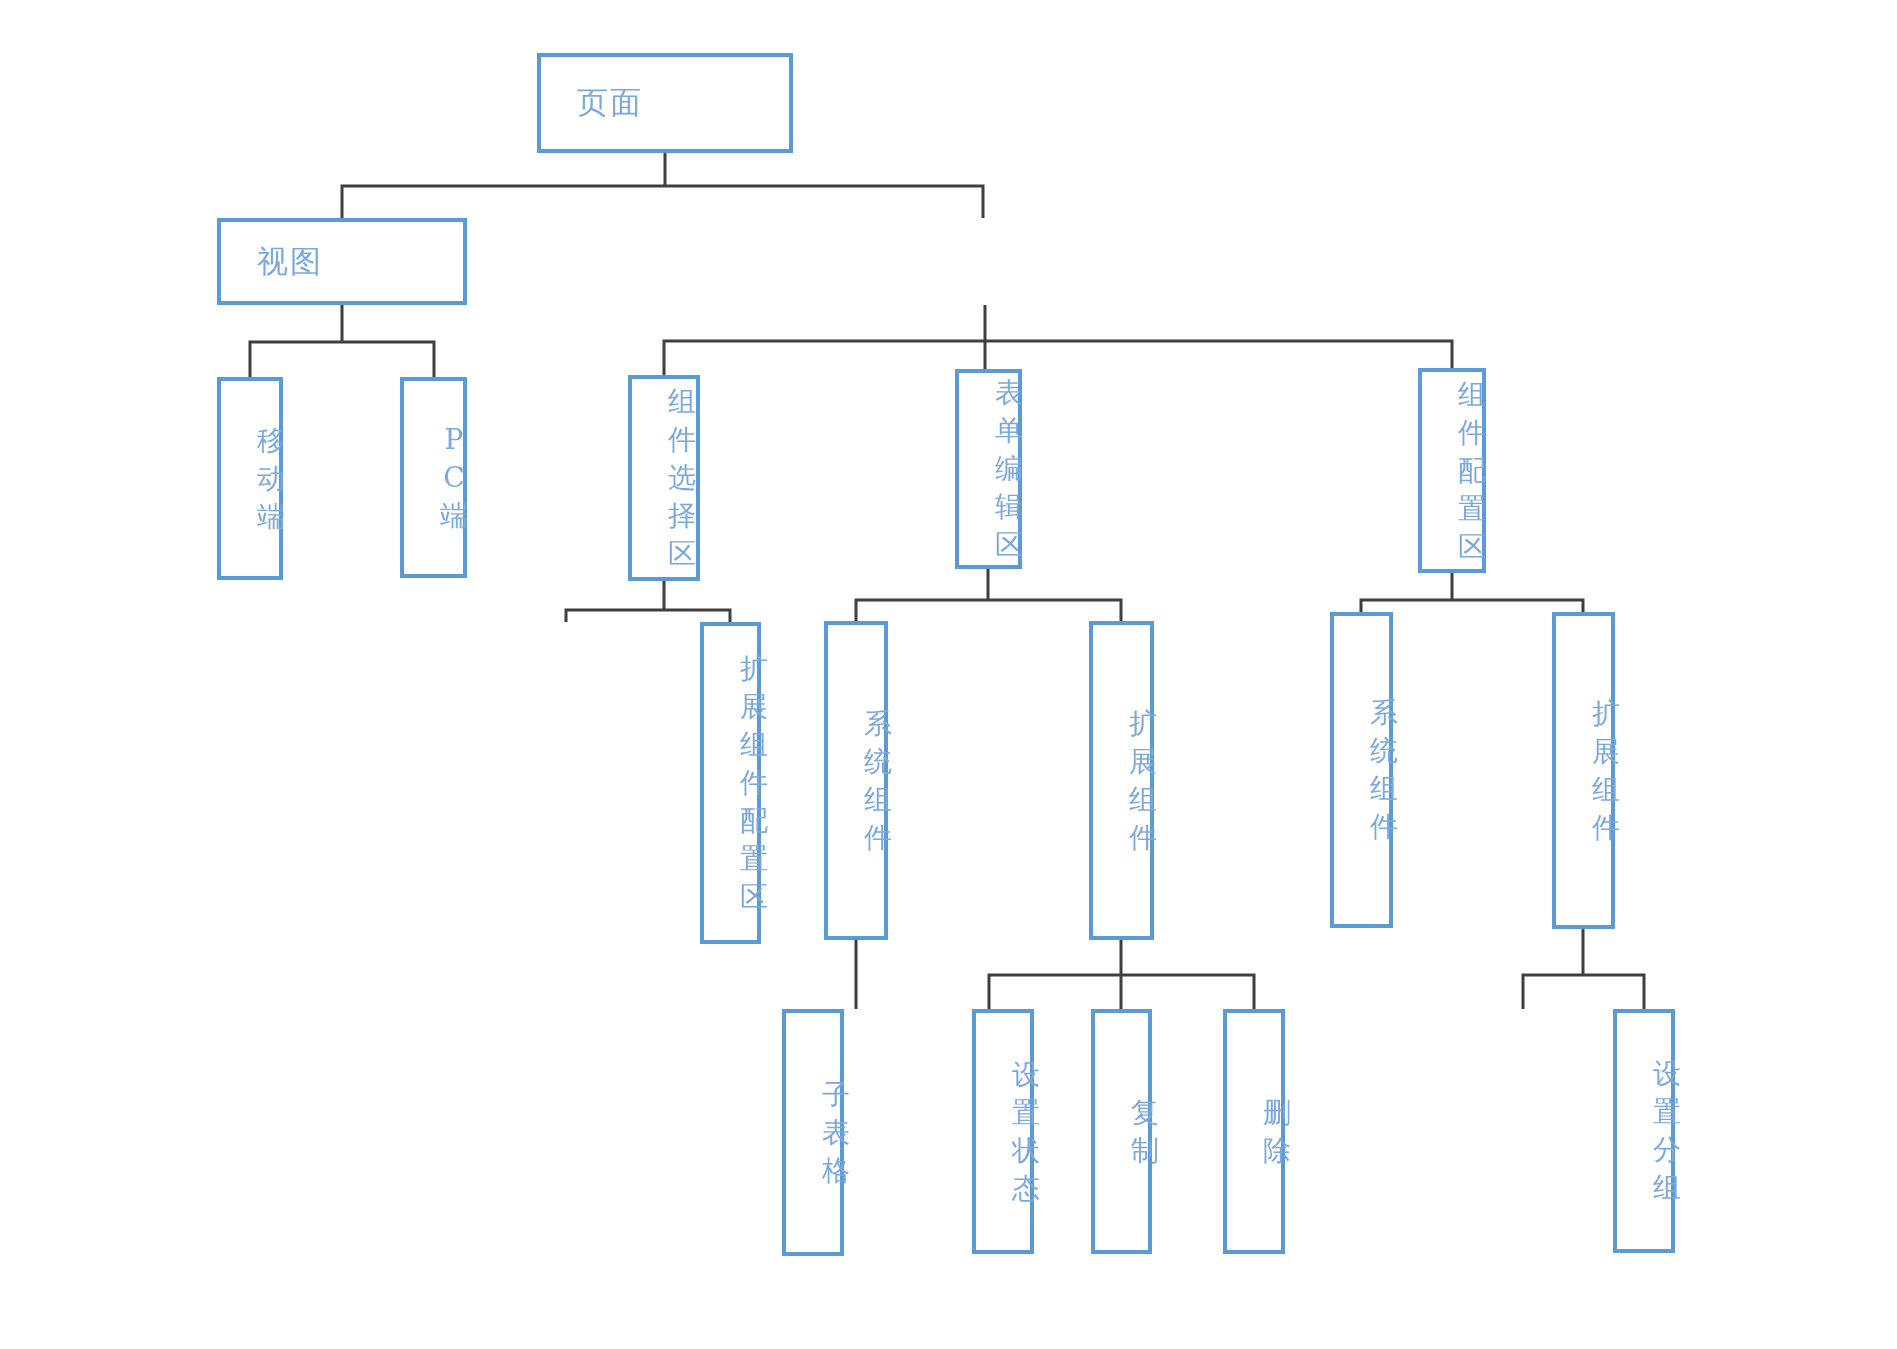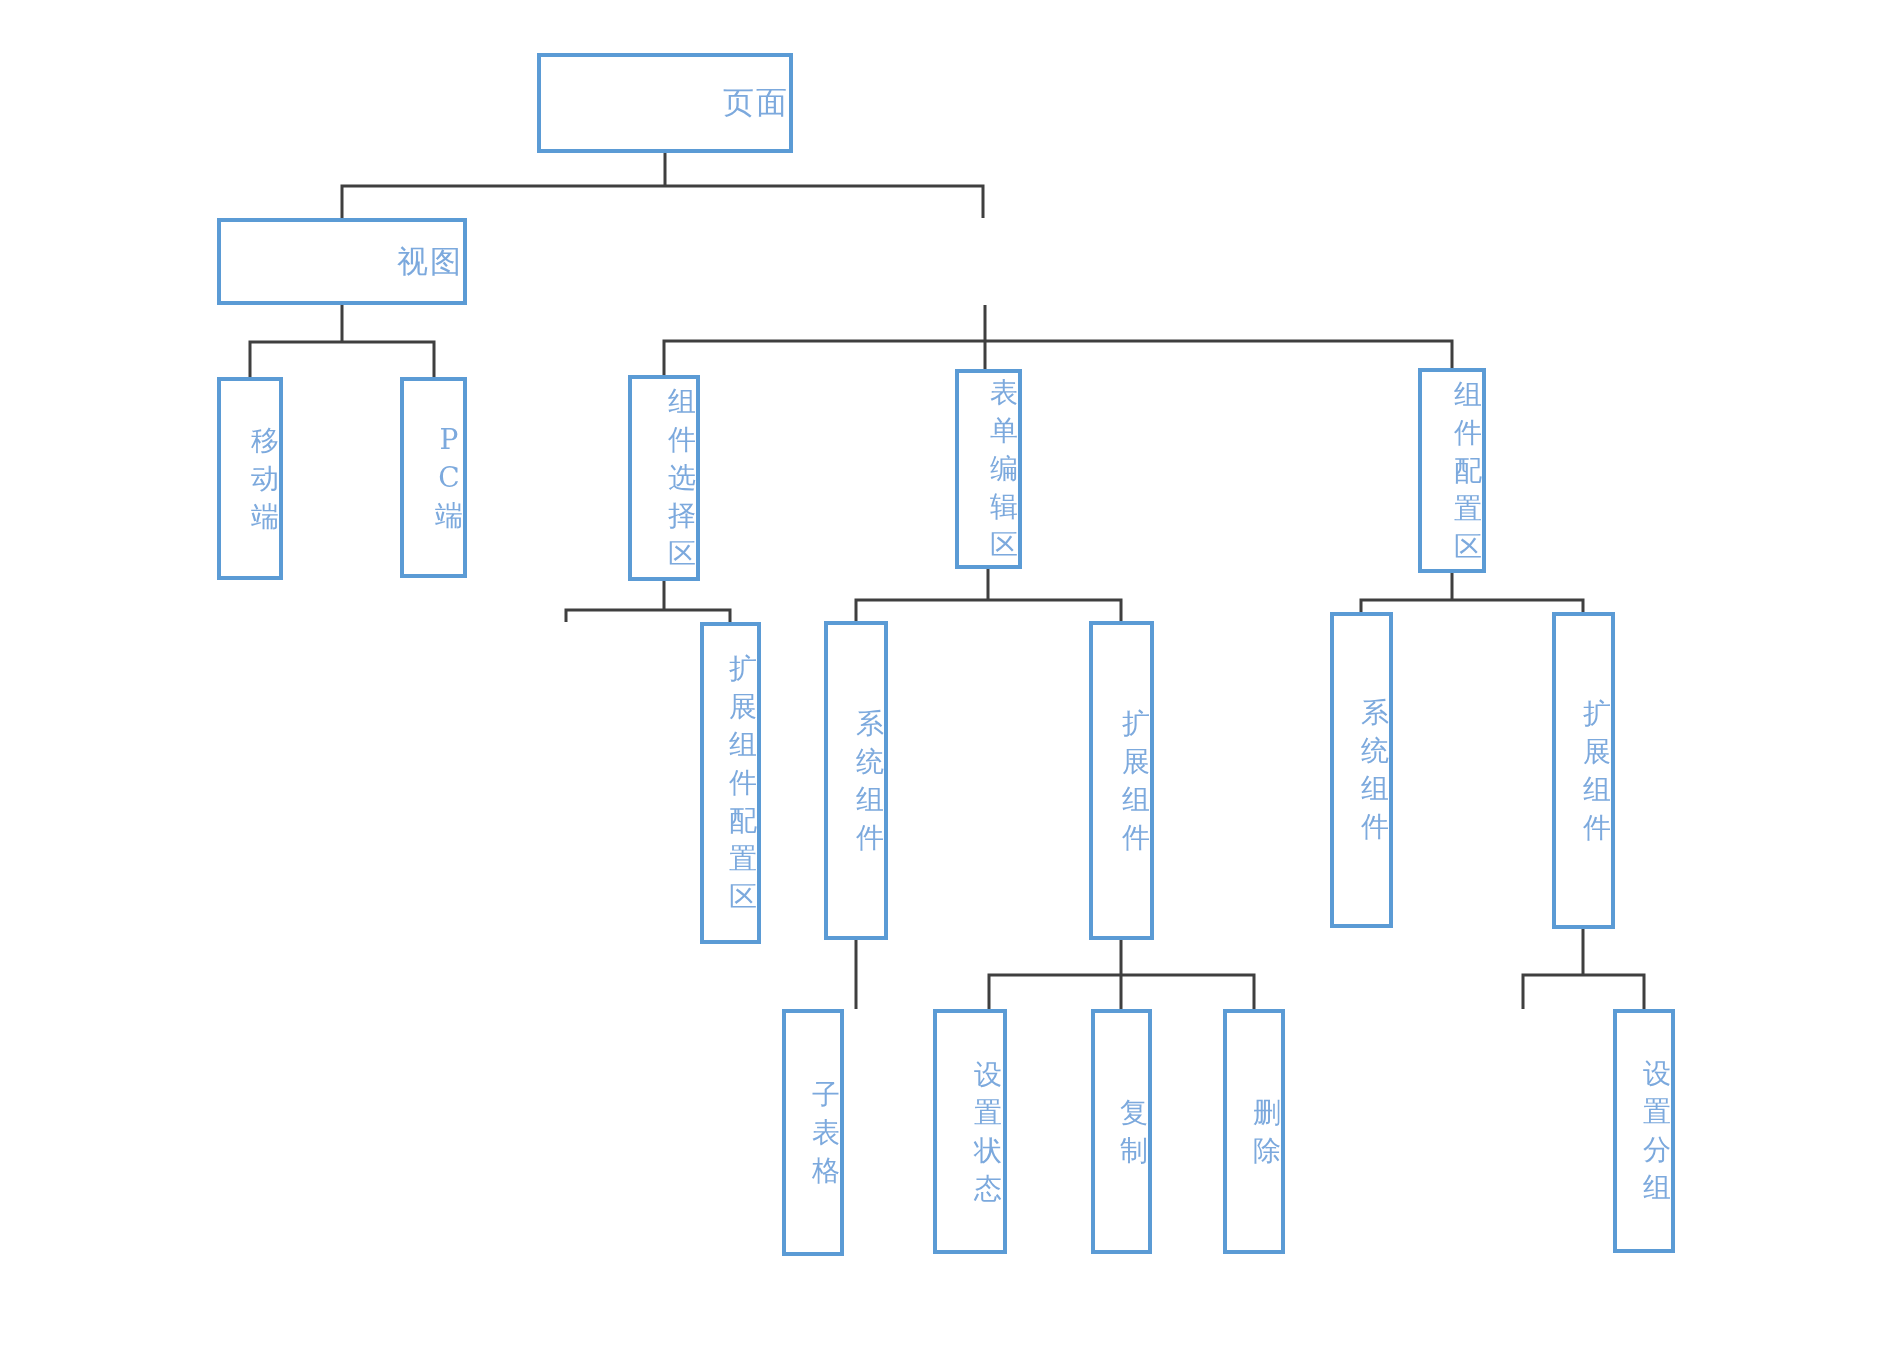--- a/index.html
+++ b/index.html
@@ -20,21 +20,21 @@
   svg.connectors{position:absolute;left:0;top:0;}
   svg.connectors path{fill:none;stroke:var(--connector);stroke-width:3px;}
   .node{
     position:absolute;
     box-sizing:border-box;
     border:4px solid var(--node-border);
     background:#ffffff;
     color:var(--node-text);
     display:flex;
     align-items:center;
-    justify-content:flex-end;
+    justify-content:flex-start;
     text-align:center;
     padding-left:36px;
   }
   .node.h{font-size:31px;letter-spacing:2px;}
   .node.v .vlabel{
     display:block;
     width:40px;
     font-size:28px;
     line-height:38px;
     word-break:break-all;
@@ -105,21 +105,21 @@
   </div>
 
   <div class="node v" style="left:1552px;top:612px;width:63px;height:317px">
     <span class="vlabel">扩展组件</span>
   </div>
 
   <div class="node v" style="left:782px;top:1009px;width:62px;height:247px">
     <span class="vlabel">子表格</span>
   </div>
 
-  <div class="node v" style="left:933px;top:1009px;width:74px;height:245px">
+  <div class="node v" style="left:972px;top:1009px;width:62px;height:245px">
     <span class="vlabel">设置状态</span>
   </div>
 
   <div class="node v" style="left:1091px;top:1009px;width:61px;height:245px">
     <span class="vlabel">复制</span>
   </div>
 
   <div class="node v" style="left:1223px;top:1009px;width:62px;height:245px">
     <span class="vlabel">删除</span>
   </div>

